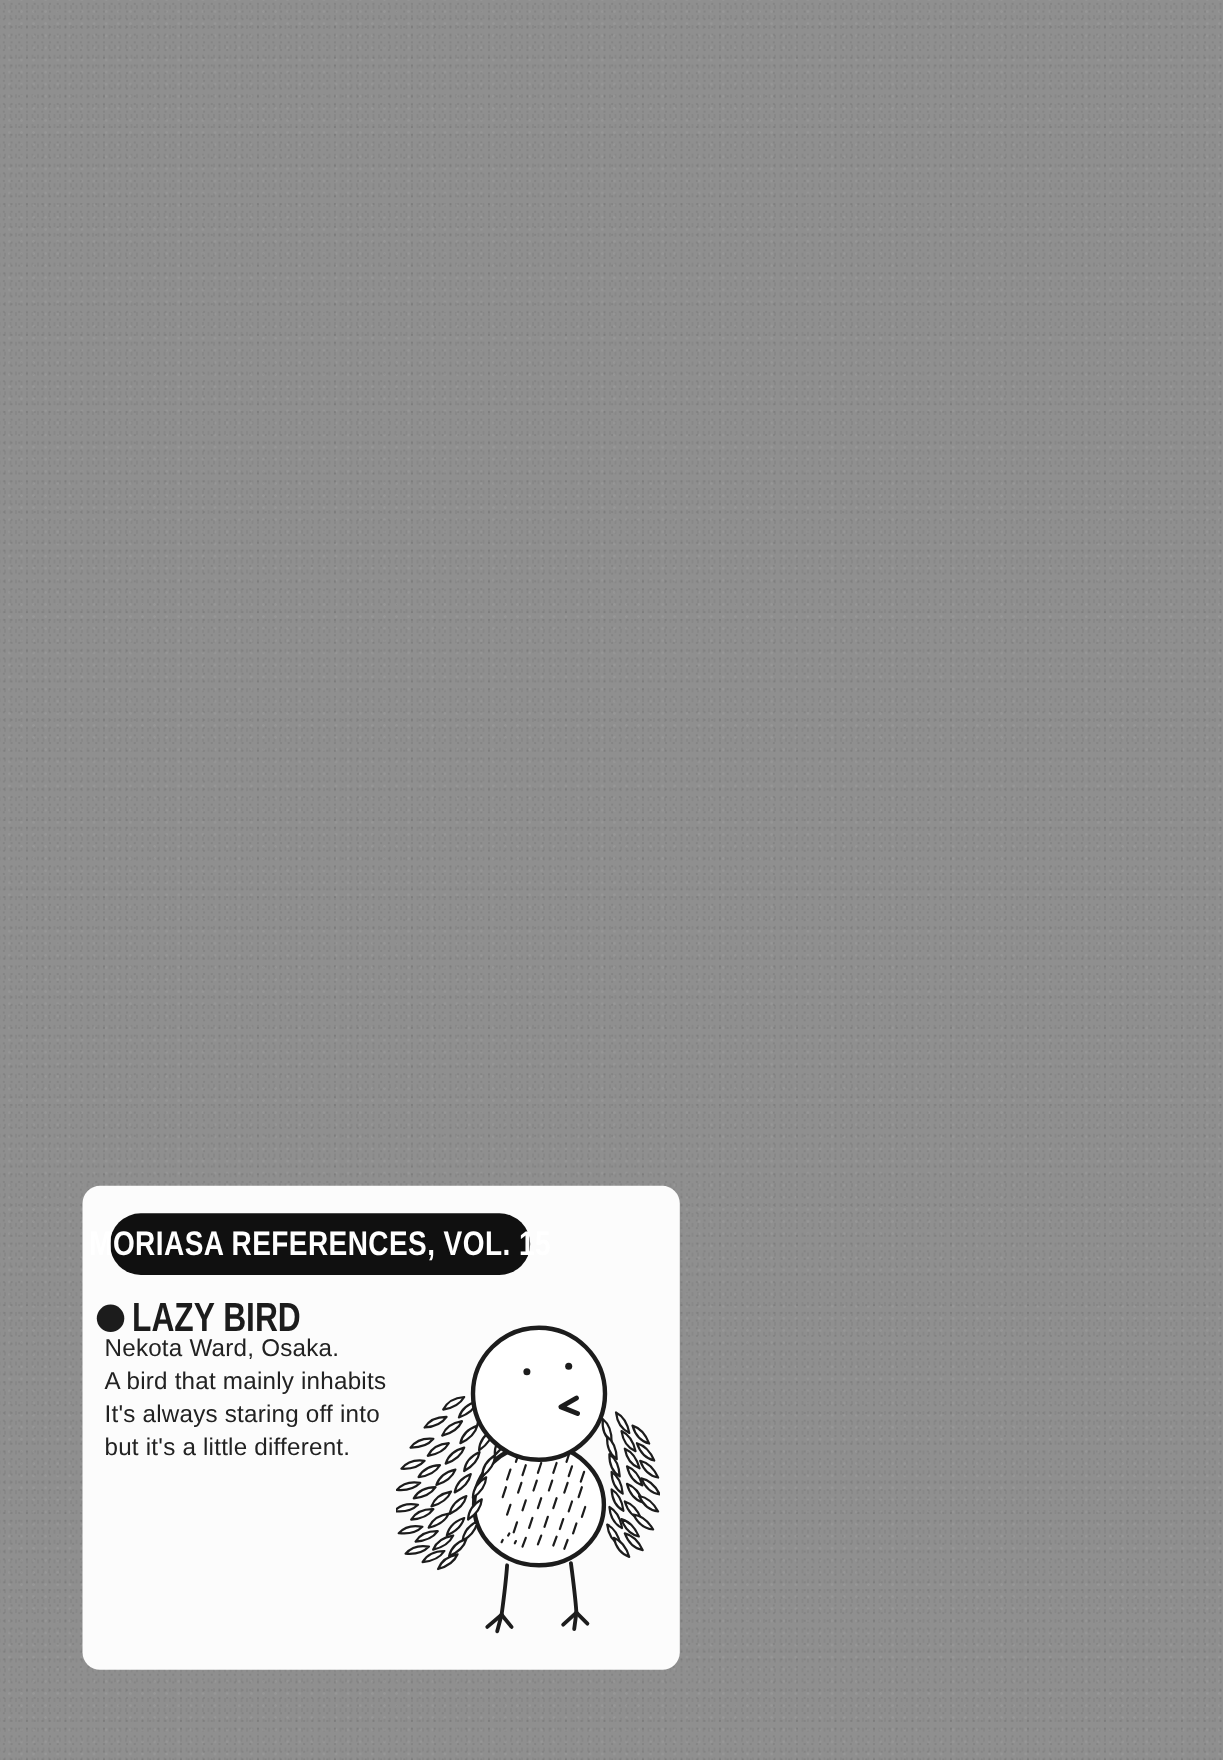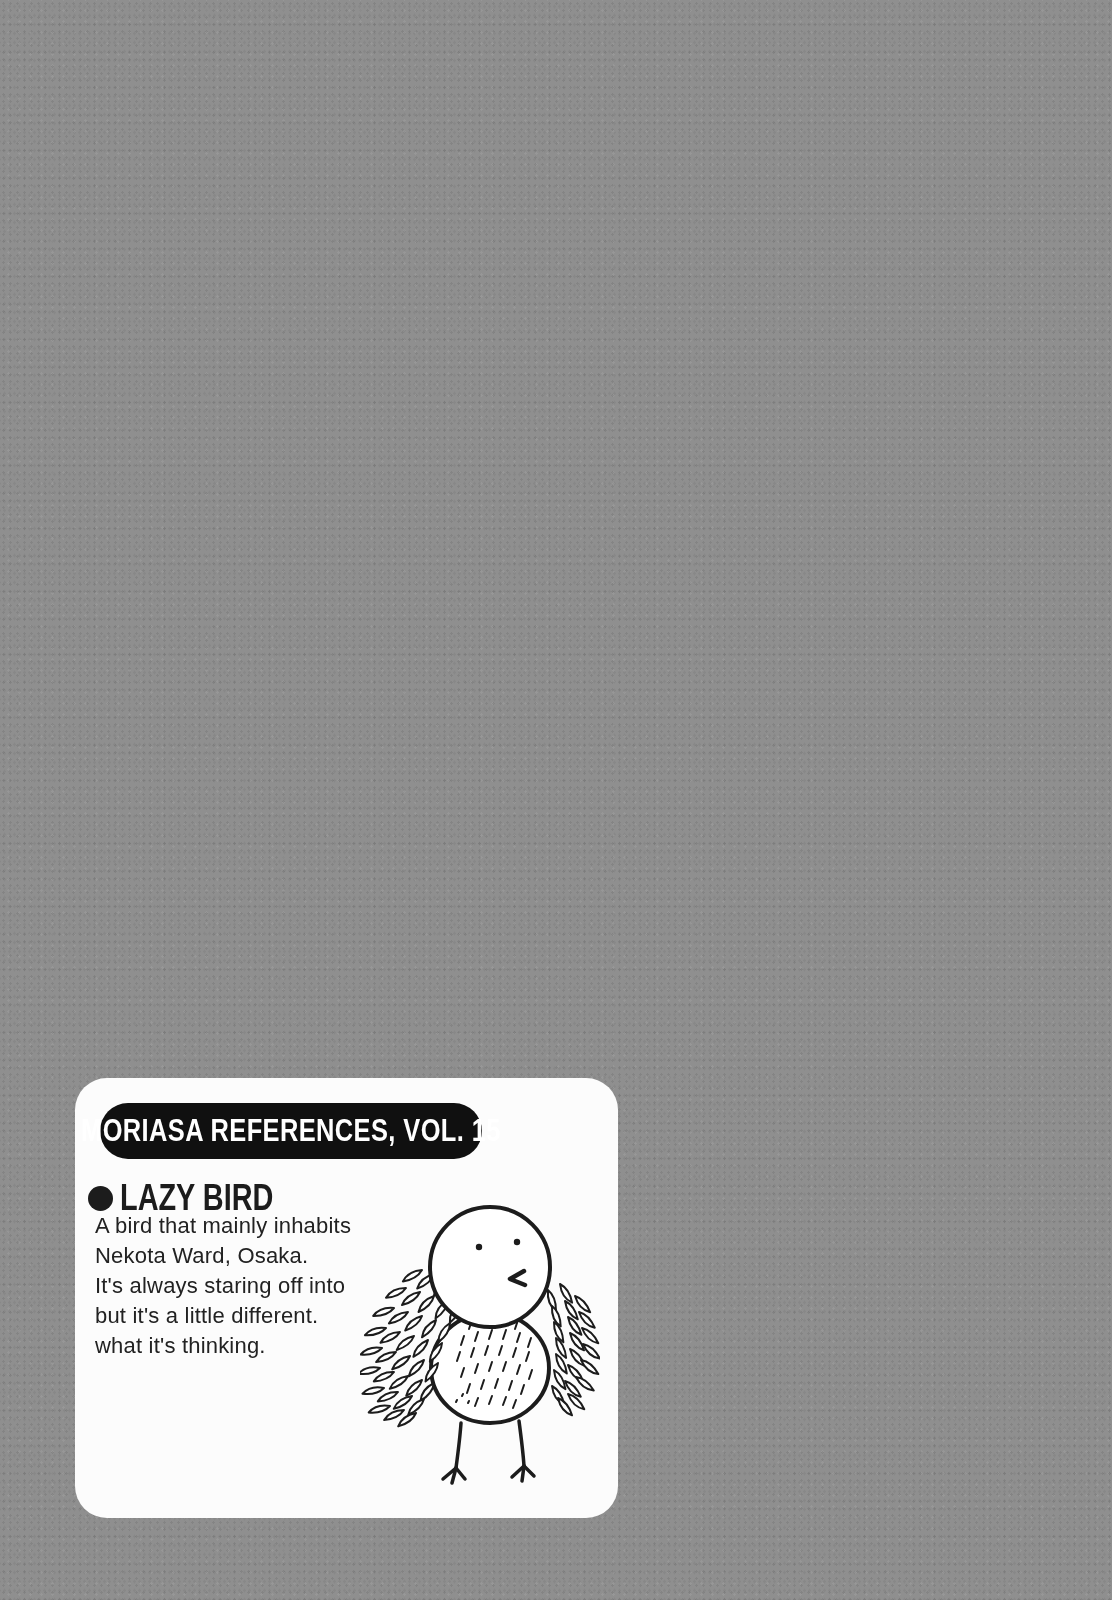--- a/index.html
+++ b/index.html
@@ -17,21 +17,21 @@
     background-color:var(--page-bg);
     background-image:
       radial-gradient(rgba(0,0,0,0.08) 1px, transparent 1.4px),
       radial-gradient(rgba(255,255,255,0.07) 1px, transparent 1.4px),
       radial-gradient(rgba(0,0,0,0.05) 1px, transparent 1.2px);
     background-size:7px 7px, 11px 11px, 5px 9px;
     background-position:0 0, 3px 5px, 2px 2px;
   }
   .card{
     position:absolute;left:75px;top:1078px;width:543px;height:440px;
-    background:var(--card-bg);border-radius:32px;
+    background:var(--card-bg);border-radius:16px;
   }
   .pill{
     position:absolute;left:25px;top:25px;width:382px;height:56px;
     background:var(--pill-bg);border-radius:28px;
     display:flex;align-items:center;justify-content:center;
   }
   .pill-text{
     color:var(--pill-text);font-weight:bold;font-size:31px;
     letter-spacing:0.5px;white-space:nowrap;
     transform:scaleX(0.82);transform-origin:center center;
@@ -66,25 +66,24 @@
     <div class="pill">
       <span class="pill-text">MORIASA REFERENCES, VOL. 15</span>
     </div>
 
     <div class="entry-heading">
       <span class="bullet"></span>
       <span class="entry-title">LAZY BIRD</span>
     </div>
 
     <div class="entry-desc">
+      <span class="line">Nekota Ward, Osaka.</span>
       <span class="line">A bird that mainly inhabits</span>
-      <span class="line">Nekota Ward, Osaka.</span>
       <span class="line">It's always staring off into</span>
       <span class="line">but it's a little different.</span>
-      <span class="line">what it's thinking.</span>
     </div>
 
     <svg class="bird" viewBox="0 0 240 330" xmlns="http://www.w3.org/2000/svg">
       <defs>
         <path id="petal" d="M0,0 C-5,7 -6.5,15 -3.5,22 C-0.5,17 3,8 0,0 Z"></path>
       </defs>
 
       <ellipse cx="130" cy="198" rx="59" ry="55" fill="#ffffff" stroke="#1c1c1c" stroke-width="4"></ellipse>
 
       <g fill="#ffffff" stroke="#1c1c1c" stroke-width="2" stroke-linejoin="round">

